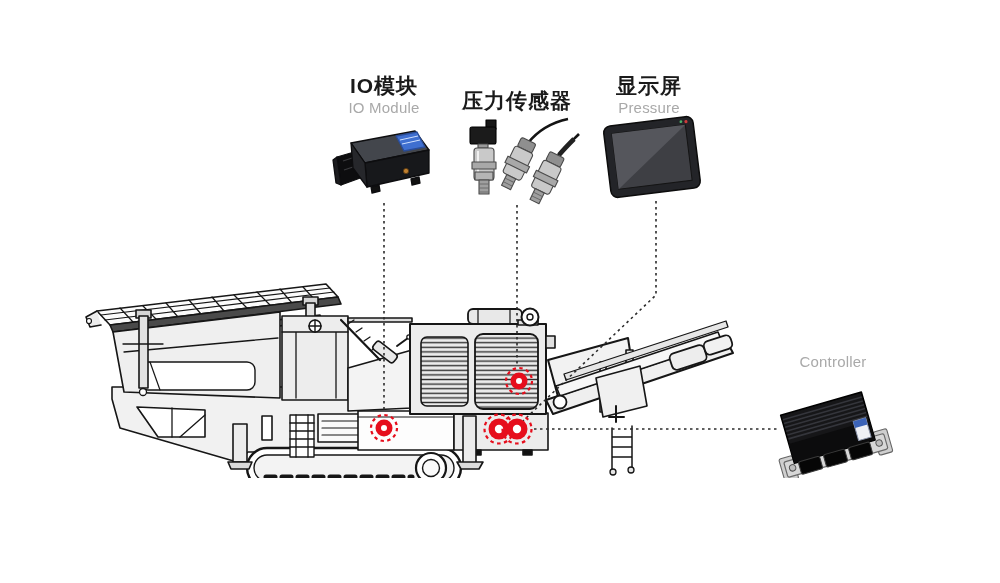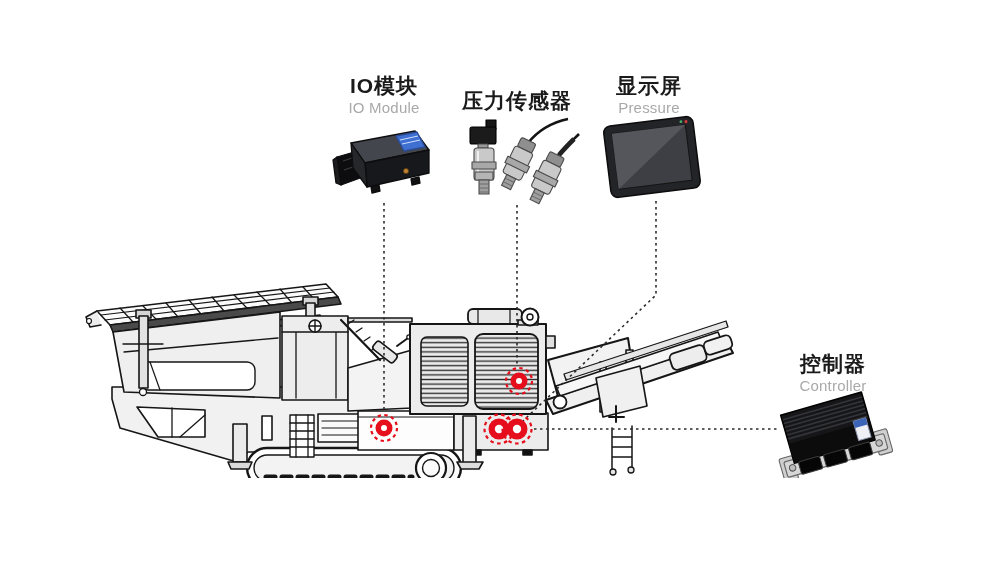--- a/index.html
+++ b/index.html
@@ -20,21 +20,20 @@
     <div class="en">IO Module</div>
   </div>
   <div class="comp-label" style="left:437px;top:89px;width:160px">
     <div class="zh">压力传感器</div>
   </div>
   <div class="comp-label" style="left:588px;top:74px;width:122px">
     <div class="zh">显示屏</div>
     <div class="en">Pressure</div>
   </div>
   <div class="comp-label" style="left:770px;top:352px;width:126px">
-    <div class="zh">控制器</div>
     <div class="en">Controller</div>
   </div>
 
   <svg width="1000" height="583" viewBox="0 0 1000 583">
     <defs>
       <pattern id="louver" width="6" height="4.6" patternUnits="userSpaceOnUse">
         <rect width="6" height="4.6" fill="#ececec"></rect>
         <path d="M0 2.3 H6" stroke="#2e2e2e" stroke-width="1.4"></path>
       </pattern>
     </defs>

